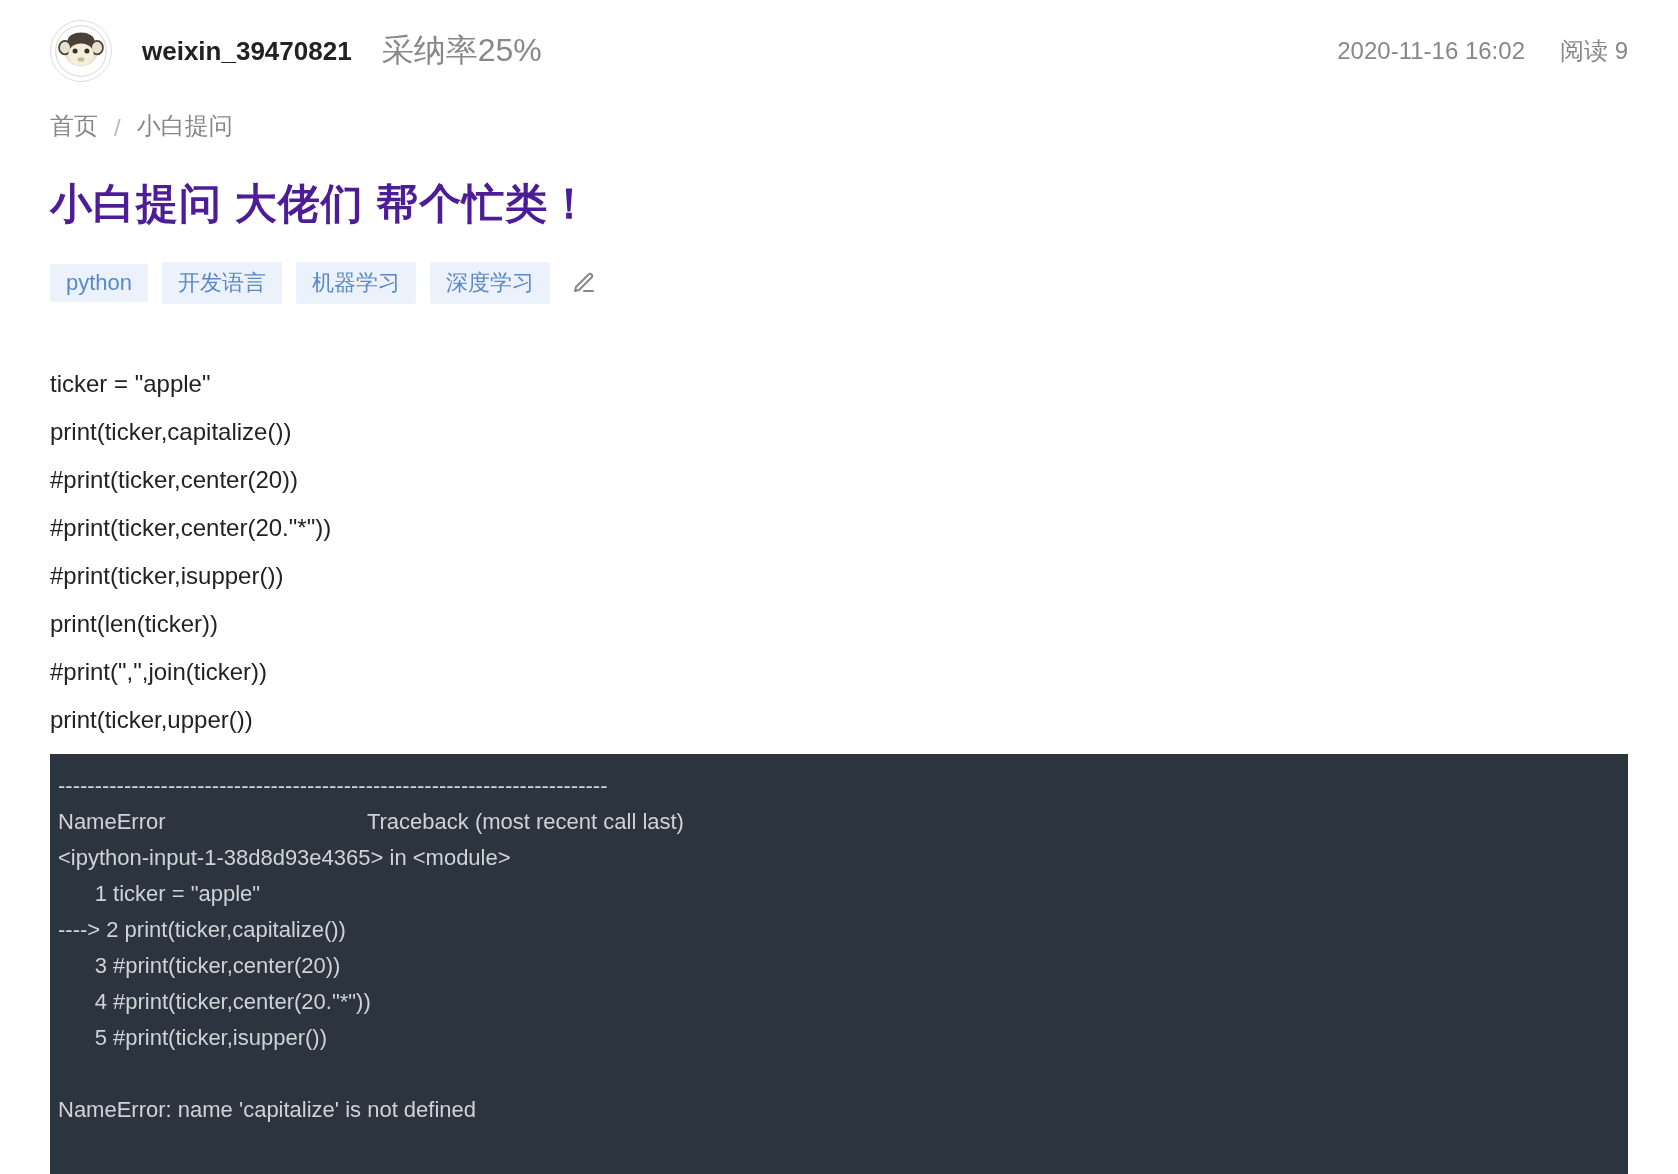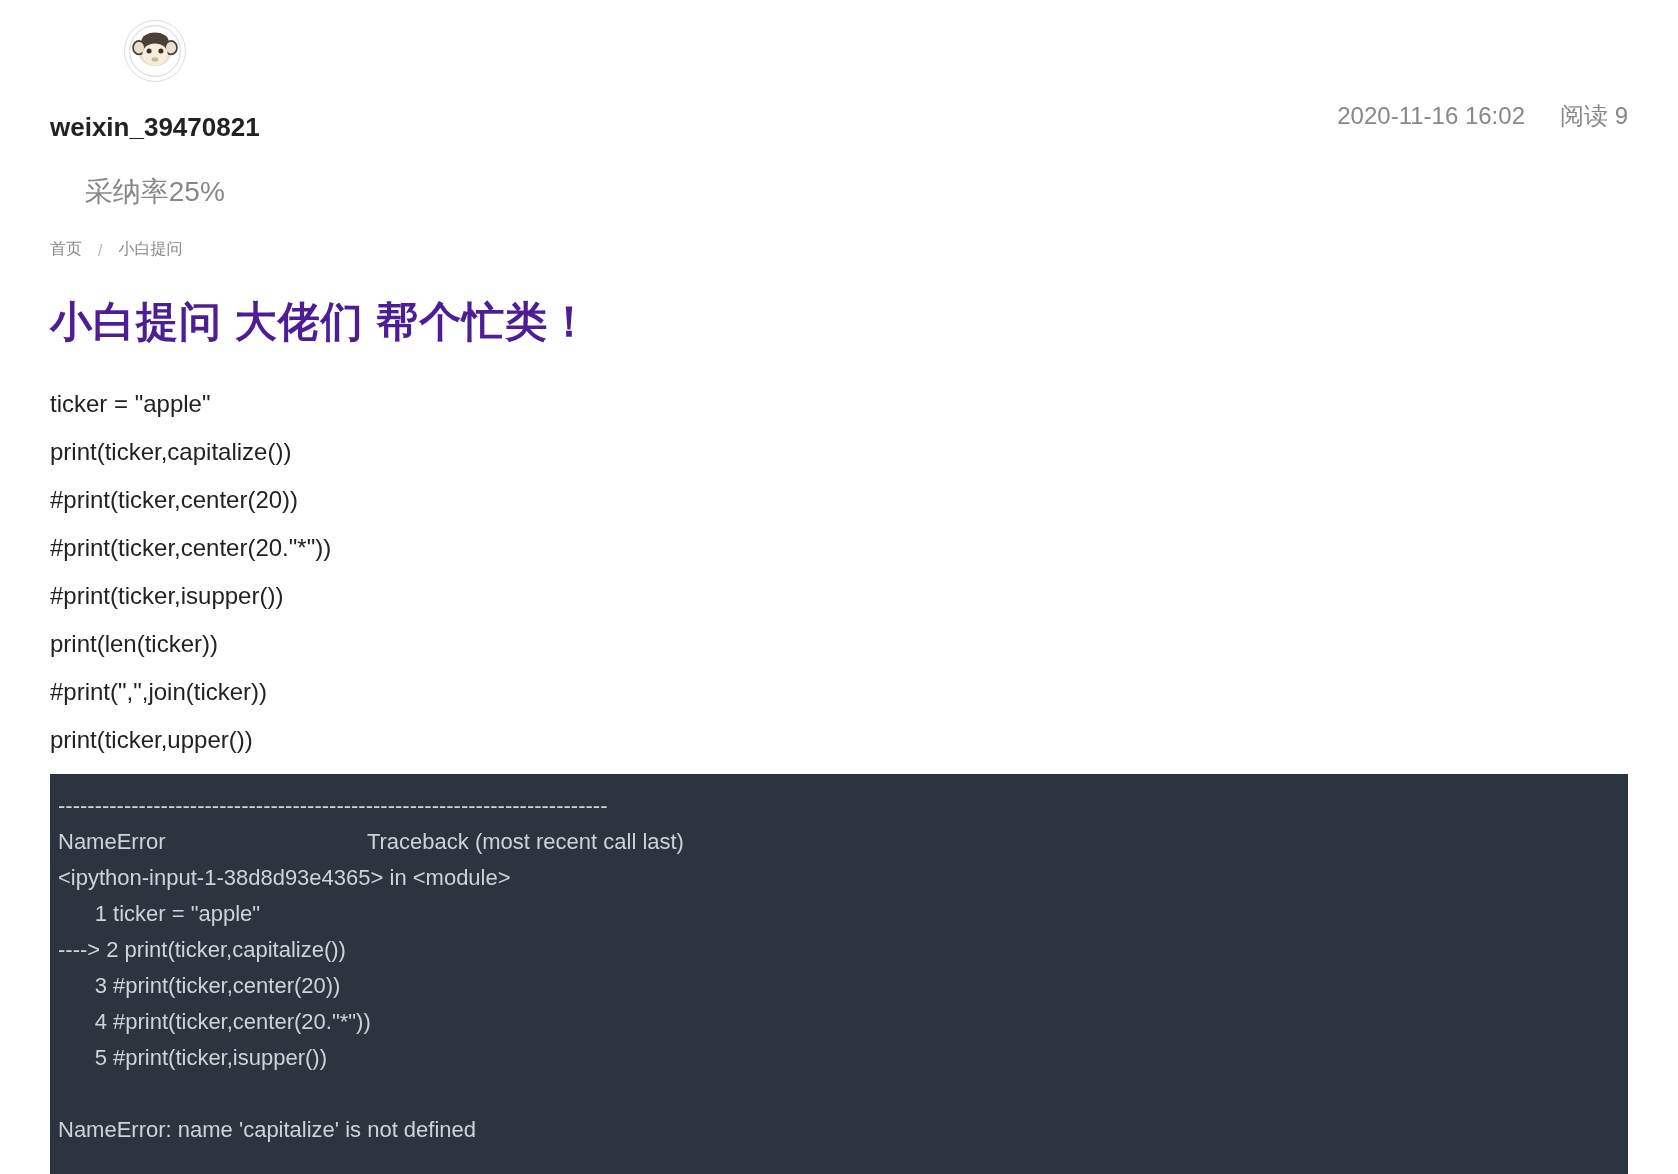--- a/index.html
+++ b/index.html
@@ -1,23 +1,23 @@
 <!DOCTYPE html>
 <html><head>
 <meta charset="utf-8">
 <style>
   html,body{margin:0;padding:0;background:#fff;font-family:-apple-system,BlinkMacSystemFont,"PingFang SC","Hiragino Sans GB","Microsoft YaHei",sans-serif;color:#222;}
   .page{width:1678px;min-height:1174px;position:relative;box-sizing:border-box;padding:20px 50px 40px 50px;}
   .header-row{display:flex;align-items:center;justify-content:space-between;margin-bottom:28px;}
-  .header-left{display:flex;align-items:center;gap:30px;flex-direction:column;}
+  .header-left{display:flex;align-items:center;gap:30px;}
   .avatar{width:60px;height:60px;border-radius:50%;border:1px solid #ddd;display:flex;align-items:center;justify-content:center;overflow:hidden;background:#fff;}
   .username{font-size:26px;font-weight:700;color:#222;}
-  .accept-rate{font-size:28px;color:#888;}
+  .accept-rate{font-size:32px;color:#888;}
   .header-right{display:flex;align-items:center;gap:35px;font-size:24px;color:#888;}
-  .breadcrumb{display:flex;align-items:flex-end;gap:16px;font-size:16px;color:#888;margin-bottom:34px;}
+  .breadcrumb{display:flex;align-items:flex-end;gap:16px;font-size:24px;color:#888;margin-bottom:34px;}
   .breadcrumb .sep{color:#bbb;}
   .breadcrumb-link{color:#888;}
   .title{font-size:42px;font-weight:700;color:#4c1d95;margin:0 0 30px 0;letter-spacing:1px;}
   .tags-row{display:flex;align-items:center;gap:14px;margin-bottom:56px;}
   .tag{background:#ecf2fb;color:#5b88c7;font-size:22px;padding:6px 16px;border-radius:2px;}
   .edit-icon{width:24px;height:24px;color:#888;cursor:pointer;margin-left:8px;}
   .code-text{font-size:24px;color:#222;line-height:48px;white-space:pre;font-family:inherit;margin-bottom:10px;}
   .error-block{position:relative;background:#2c3440;color:#cfd3d8;font-size:22px;line-height:36px;padding:14px 8px 60px 8px;font-family:inherit;white-space:pre;overflow:hidden;}
 </style>
 </head>
@@ -50,20 +50,32 @@
   </div>
 
   <div class="breadcrumb">
     <span class="breadcrumb-link">首页</span>
     <span class="sep">/</span>
     <span class="breadcrumb-link">小白提问</span>
   </div>
 
   <h1 class="title">小白提问 大佬们 帮个忙类！</h1>
 
+  <div class="tags-row">
+    <span class="tag">python</span>
+    <span class="tag">开发语言</span>
+    <span class="tag">机器学习</span>
+    <span class="tag">深度学习</span>
+    <span class="edit-icon">
+      <svg viewBox="0 0 24 24" width="24" height="24" fill="none" stroke="#888" stroke-width="2" stroke-linecap="round" stroke-linejoin="round">
+        <path d="M12 20h9"></path>
+          <path d="M16.5 3.5a2.1 2.1 0 0 1 3 3L7 19l-4 1 1-4 12.5-12.5z"></path>
+      </svg>
+    </span>
+  </div>
 
   <div class="code-text" id="code-block">ticker = "apple"
 print(ticker,capitalize())
 #print(ticker,center(20))
 #print(ticker,center(20."*"))
 #print(ticker,isupper())
 print(len(ticker))
 #print(",",join(ticker))
 print(ticker,upper())</div>
 

